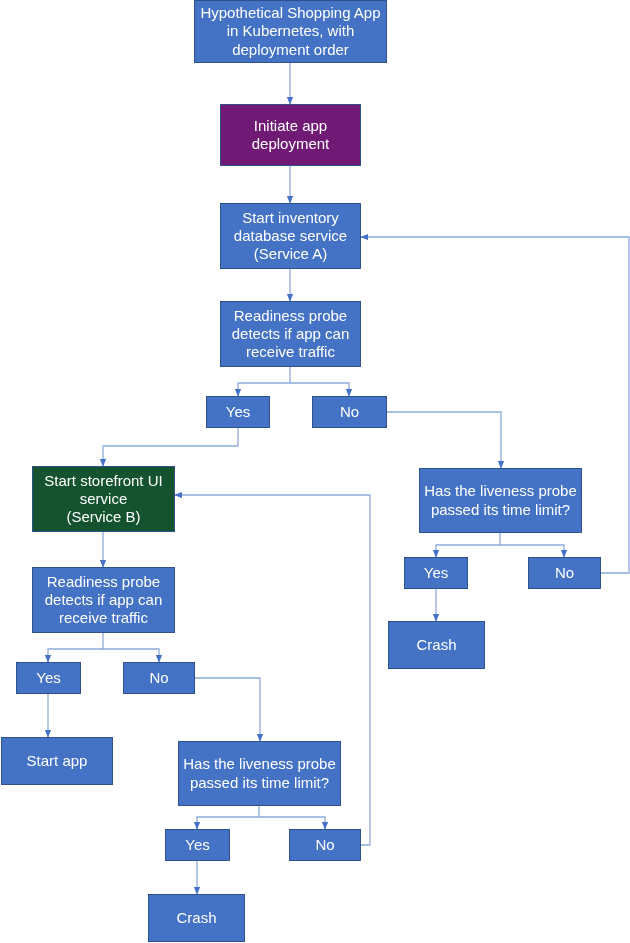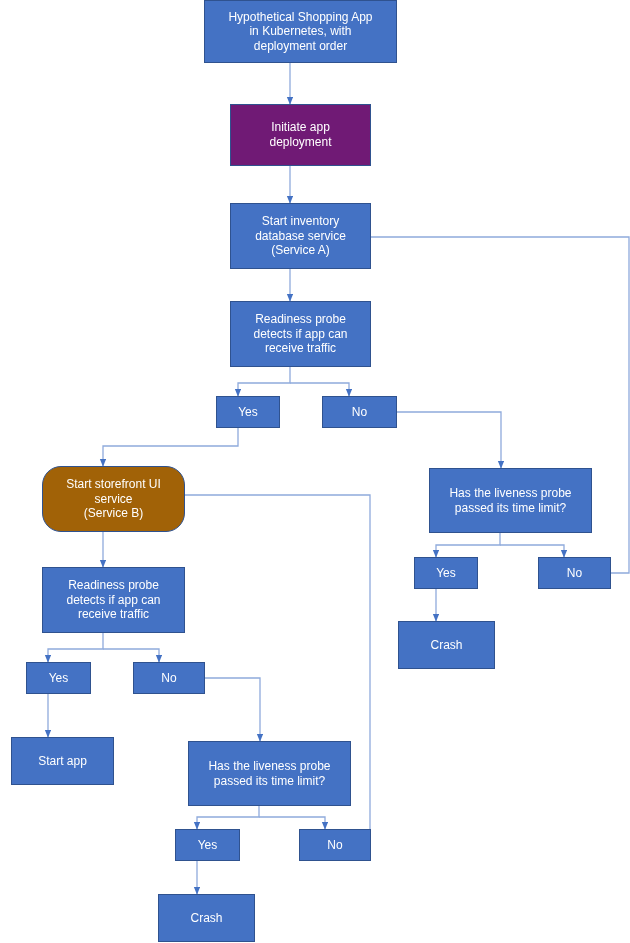--- a/index.html
+++ b/index.html
@@ -27,25 +27,24 @@
     position: absolute;
     box-sizing: border-box;
     background: #4472C4;
     border: 1px solid #2F528F;
     color: #ffffff;
     display: flex;
     align-items: center;
     justify-content: center;
     text-align: center;
     line-height: 1.22;
-    font-size: 12px;
+    font-size: 15px;
     padding: 2px 4px;
     z-index: 2;
     white-space: pre-line;
-    margin-left: 10px;
   }
 </style>
 </head>
 <body>
 
 <div id="canvas">
 
   <svg id="edges" viewBox="0 0 630 943" xmlns="http://www.w3.org/2000/svg">
     <defs>
       <marker id="arrow" markerWidth="9" markerHeight="9" refX="7.2" refY="3.2" orient="auto" markerUnits="userSpaceOnUse">
@@ -88,29 +87,29 @@
       <div class="node" style="left: 220px; top: 301px; width: 141px; height: 66px; background: rgb(68, 114, 196); border-color: rgb(47, 82, 143); color: rgb(255, 255, 255);">Readiness probe
 detects if app can
 receive traffic</div>
       <div class="node" style="left: 206px; top: 396px; width: 64px; height: 32px; background: rgb(68, 114, 196); border-color: rgb(47, 82, 143); color: rgb(255, 255, 255);">Yes</div>
       <div class="node" style="left: 312px; top: 396px; width: 75px; height: 32px; background: rgb(68, 114, 196); border-color: rgb(47, 82, 143); color: rgb(255, 255, 255);">No</div>
       <div class="node" style="left: 419px; top: 468px; width: 163px; height: 65px; background: rgb(68, 114, 196); border-color: rgb(47, 82, 143); color: rgb(255, 255, 255);">Has the liveness probe
 passed its time limit?</div>
       <div class="node" style="left: 404px; top: 557px; width: 64px; height: 32px; background: rgb(68, 114, 196); border-color: rgb(47, 82, 143); color: rgb(255, 255, 255);">Yes</div>
       <div class="node" style="left: 528px; top: 557px; width: 73px; height: 32px; background: rgb(68, 114, 196); border-color: rgb(47, 82, 143); color: rgb(255, 255, 255);">No</div>
       <div class="node" style="left: 388px; top: 621px; width: 97px; height: 48px; background: rgb(68, 114, 196); border-color: rgb(47, 82, 143); color: rgb(255, 255, 255);">Crash</div>
-      <div class="node" style="left: 32px; top: 466px; width: 143px; height: 66px; background: #a16207; border-color: rgb(47, 82, 143); color: rgb(255, 255, 255); border-radius: 19px;">Start storefront UI
+      <div class="node" style="left: 32px; top: 466px; width: 143px; height: 66px; background: #14532d; border-color: rgb(47, 82, 143); color: rgb(255, 255, 255);">Start storefront UI
 service
 (Service B)</div>
       <div class="node" style="left: 32px; top: 567px; width: 143px; height: 66px; background: rgb(68, 114, 196); border-color: rgb(47, 82, 143); color: rgb(255, 255, 255);">Readiness probe
 detects if app can
 receive traffic</div>
       <div class="node" style="left: 16px; top: 662px; width: 65px; height: 32px; background: rgb(68, 114, 196); border-color: rgb(47, 82, 143); color: rgb(255, 255, 255);">Yes</div>
       <div class="node" style="left: 123px; top: 662px; width: 72px; height: 32px; background: rgb(68, 114, 196); border-color: rgb(47, 82, 143); color: rgb(255, 255, 255);">No</div>
-      <div class="node" style="left: 1px; top: 737px; width: 103px; height: 48px; background: rgb(68, 114, 196); border-color: rgb(47, 82, 143); color: rgb(255, 255, 255);">Start app</div>
+      <div class="node" style="left: 1px; top: 737px; width: 112px; height: 48px; background: rgb(68, 114, 196); border-color: rgb(47, 82, 143); color: rgb(255, 255, 255);">Start app</div>
       <div class="node" style="left: 178px; top: 741px; width: 163px; height: 65px; background: rgb(68, 114, 196); border-color: rgb(47, 82, 143); color: rgb(255, 255, 255);">Has the liveness probe
 passed its time limit?</div>
       <div class="node" style="left: 165px; top: 829px; width: 65px; height: 32px; background: rgb(68, 114, 196); border-color: rgb(47, 82, 143); color: rgb(255, 255, 255);">Yes</div>
       <div class="node" style="left: 289px; top: 829px; width: 72px; height: 32px; background: rgb(68, 114, 196); border-color: rgb(47, 82, 143); color: rgb(255, 255, 255);">No</div>
       <div class="node" style="left: 148px; top: 894px; width: 97px; height: 48px; background: rgb(68, 114, 196); border-color: rgb(47, 82, 143); color: rgb(255, 255, 255);">Crash</div>
     </div>
 
 </div>
 
 </body></html>

